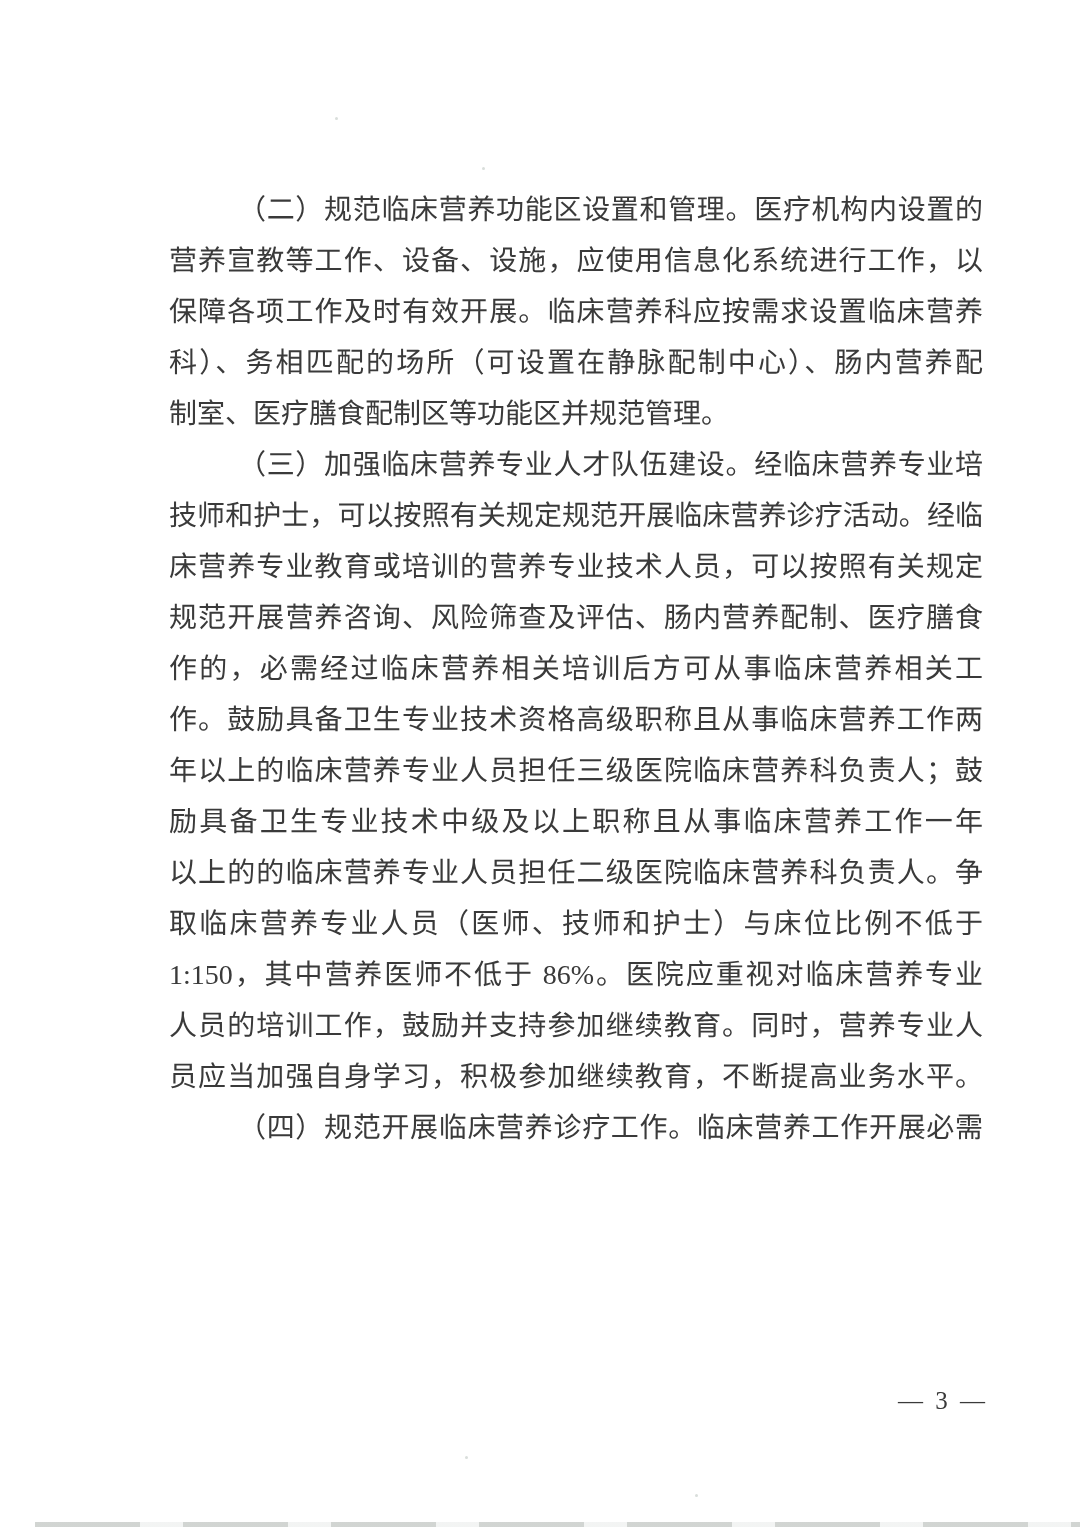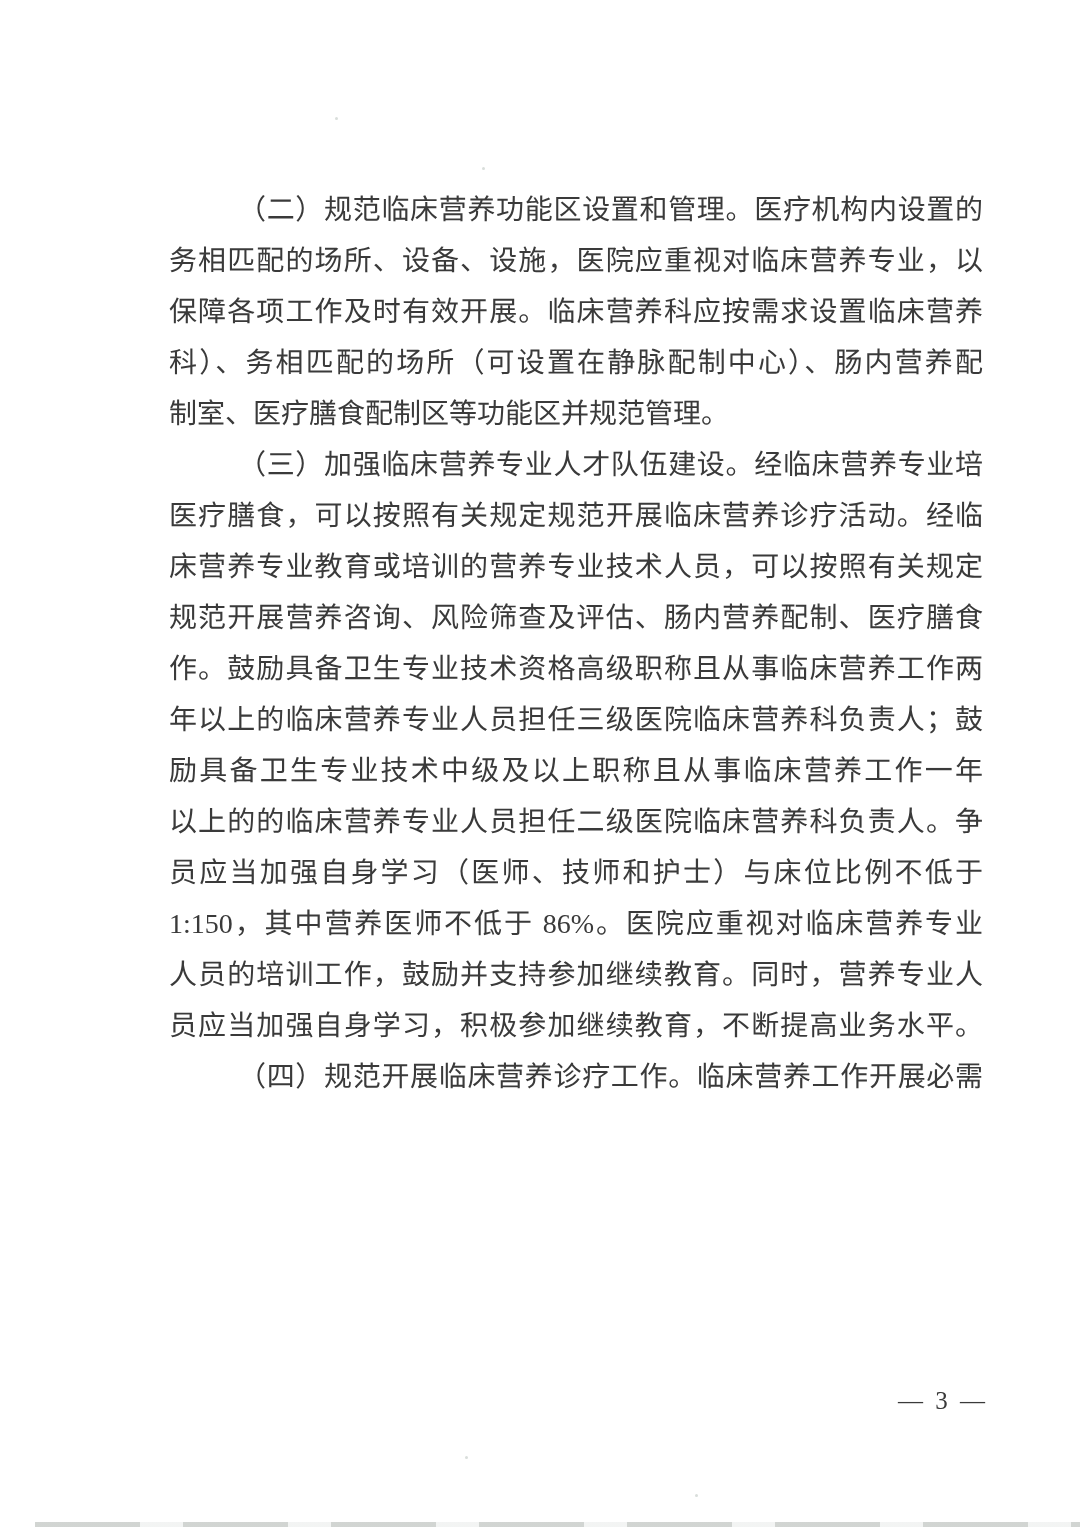--- a/index.html
+++ b/index.html
@@ -71,34 +71,35 @@
     border-radius: 50%;
   }
 </style>
 </head>
 <body>
 
 <div class="page">
   <div class="body-text">
 
     <div class="line indent">（二）规范临床营养功能区设置和管理。医疗机构内设置的</div>
-    <div class="line">务相匹配的场所、设备、设施，医院应重视对临床营养专业，以</div>
+    <div class="line">营养宣教等工作、设备、设施，应使用信息化系统进行工作，以</div>
     <div class="line">保障各项工作及时有效开展。临床营养科应按需求设置临床营养</div>
     <div class="line">科）、务相匹配的场所（可设置在静脉配制中心）、肠内营养配</div>
     <div class="line para-end">制室、医疗膳食配制区等功能区并规范管理。</div>
 
     <div class="line indent">（三）加强临床营养专业人才队伍建设。经临床营养专业培</div>
-    <div class="line">医疗膳食，可以按照有关规定规范开展临床营养诊疗活动。经临</div>
+    <div class="line">技师和护士，可以按照有关规定规范开展临床营养诊疗活动。经临</div>
     <div class="line">床营养专业教育或培训的营养专业技术人员，可以按照有关规定</div>
     <div class="line">规范开展营养咨询、风险筛查及评估、肠内营养配制、医疗膳食</div>
+    <div class="line">作的，必需经过临床营养相关培训后方可从事临床营养相关工</div>
     <div class="line">作。鼓励具备卫生专业技术资格高级职称且从事临床营养工作两</div>
     <div class="line">年以上的临床营养专业人员担任三级医院临床营养科负责人；鼓</div>
     <div class="line">励具备卫生专业技术中级及以上职称且从事临床营养工作一年</div>
     <div class="line">以上的的临床营养专业人员担任二级医院临床营养科负责人。争</div>
-    <div class="line">员应当加强自身学习（医师、技师和护士）与床位比例不低于</div>
+    <div class="line">取临床营养专业人员（医师、技师和护士）与床位比例不低于</div>
     <div class="line">1:150，其中营养医师不低于 86%。医院应重视对临床营养专业</div>
     <div class="line">人员的培训工作，鼓励并支持参加继续教育。同时，营养专业人</div>
     <div class="line">员应当加强自身学习，积极参加继续教育，不断提高业务水平。</div>
 
     <div class="line indent">（四）规范开展临床营养诊疗工作。临床营养工作开展必需</div>
   </div>
 
   <div class="page-number">— 3 —</div>
 
   <div class="scan-edge"></div>

